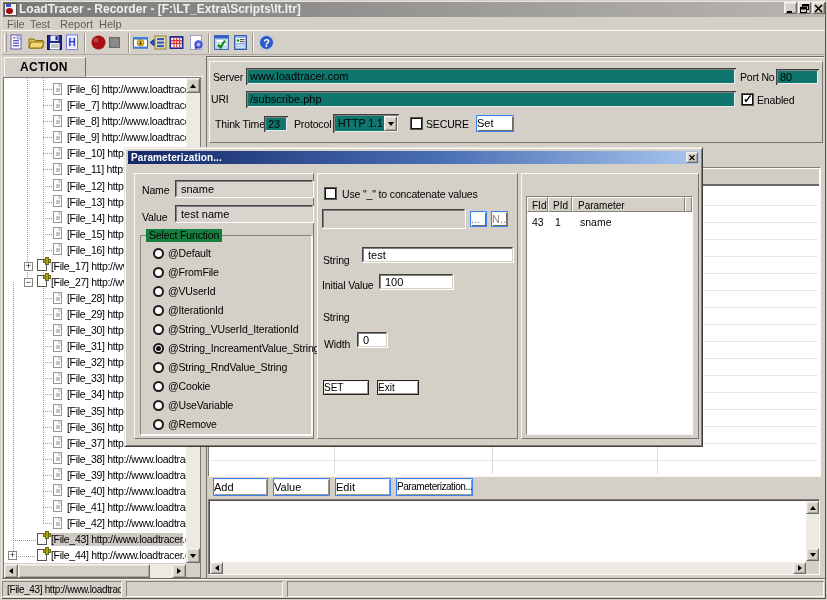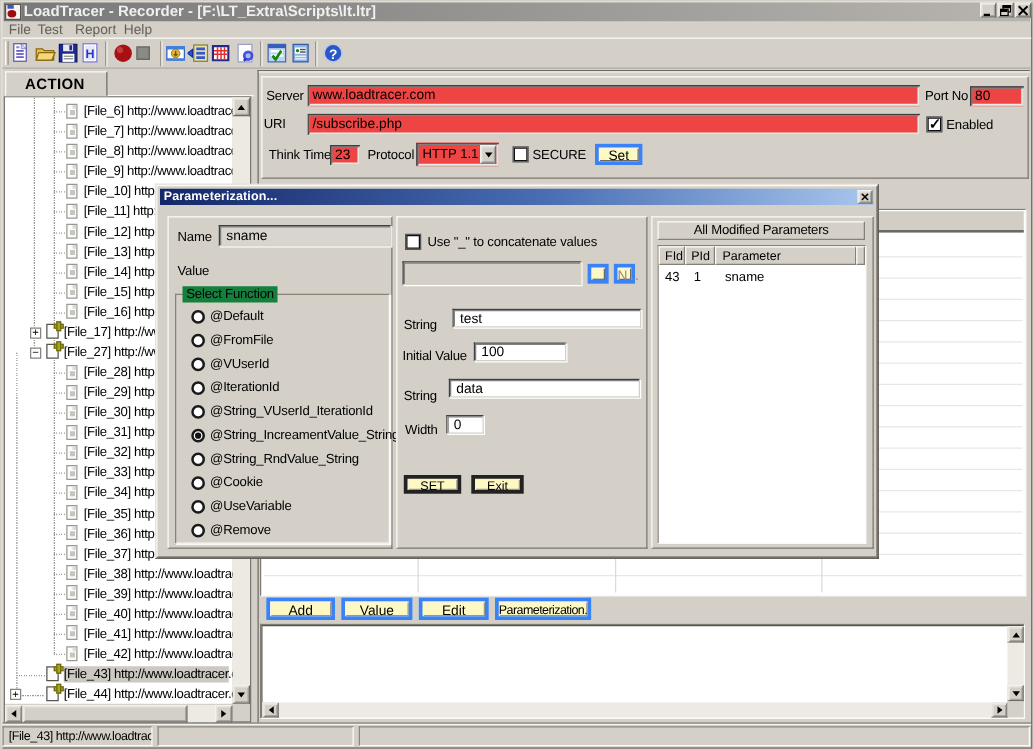--- a/index.html
+++ b/index.html
@@ -1,20 +1,20 @@
 <!DOCTYPE html>
 <html><head><meta charset="utf-8"><style>
 *{margin:0;padding:0;box-sizing:border-box}
 html,body{width:827px;height:600px;overflow:hidden}
 body{font-family:"Liberation Sans",sans-serif;font-size:11px;background:#d4d0c8;position:relative;color:#000}
 .abs{position:absolute}
 .lbl{position:absolute;font-size:10.5px;letter-spacing:-.15px;white-space:nowrap;line-height:13px}
 .tb{position:absolute;background:#fff;border:1px solid #404040;border-right-color:#d4d0c8;border-bottom-color:#d4d0c8;box-shadow:inset 1px 1px 0 #808080, 1px 1px 0 #fff;font-size:11px;line-height:13px;white-space:nowrap;overflow:hidden}
-.tb2{position:absolute;background:#ef4444;box-shadow:inset 1px 1px 0 #404040, inset -1px -1px 0 #d4d0c8, inset 2px 2px 0 #808080, inset -2px -2px 0 #ececec;font-size:11px;line-height:13px;white-space:nowrap;overflow:hidden}
-.btn{position:absolute;background:#fef9c3;border:3px solid #3b82f6;box-shadow:inset 1px 1px 0 #f2f0ec, inset -1px -1px 0 #9a968e;font-size:11px;text-align:center;white-space:nowrap}
+.tb2{position:absolute;background:#0f766e;box-shadow:inset 1px 1px 0 #404040, inset -1px -1px 0 #d4d0c8, inset 2px 2px 0 #808080, inset -2px -2px 0 #ececec;font-size:11px;line-height:13px;white-space:nowrap;overflow:hidden}
+.btn{position:absolute;background:#ffffff;border:1px solid #3b82f6;box-shadow:inset 1px 1px 0 #f2f0ec, inset -1px -1px 0 #9a968e;font-size:11px;white-space:nowrap}
 .raised{box-shadow:inset 1px 1px 0 #f4f2ee, inset -1px -1px 0 #6c6a66}
 .sb{position:absolute;background:#d4d0c8;border:1px solid;border-color:#f4f2ee #6e6c68 #6e6c68 #f4f2ee;box-shadow:inset 1px 1px 0 #e6e3dd, inset -1px -1px 0 #a8a49c;display:flex;align-items:center;justify-content:center}
 .arrow{width:0;height:0;border:3px solid transparent}
 .a-up{border-bottom:4px solid #000;margin-top:-3px}
 .a-dn{border-top:4px solid #000;margin-bottom:-3px}
 .a-lf{border-right:4px solid #000;margin-left:-3px}
 .a-rt{border-left:4px solid #000;margin-right:-3px}
 .exp{position:absolute;width:9px;height:9px;border:1px solid #848480;background:#fff;font-size:9px;line-height:7px;text-align:center;z-index:3}
 .tdot{position:absolute;background-image:repeating-linear-gradient(to right,#9a9a96 0 1px,transparent 1px 2px),repeating-linear-gradient(to bottom,#9a9a96 0 1px,transparent 1px 2px);background-size:100% 1px,1px 100%;background-repeat:no-repeat;z-index:1}
 .trtext{position:absolute;font-size:10.5px;letter-spacing:-.3px;white-space:nowrap;z-index:2;line-height:13px}
@@ -351,20 +351,21 @@
 <div class="abs" style="left:124px;top:147px;width:579px;height:300px;background:#d4d0c8;border:1px solid;border-color:#e8e5df #403e3a #403e3a #e8e5df;box-shadow:inset 1px 1px 0 #fbfaf8, inset -1px -1px 0 #807c74;z-index:10">
 
   <div style="position:absolute;left:3px;top:3px;right:3px;height:13px;background:linear-gradient(to right,#132868,#4a6fb4 55%,#a8c6ee)"></div>
   <div style="position:absolute;left:6px;top:4px;font-weight:bold;color:#fff;font-size:10px;letter-spacing:.1px">Parameterization...</div>
   <div class="sb" style="right:4px;top:4px;width:12px;height:11px;font-size:9px;font-weight:bold">✕</div>
 
   <div class="panel3" style="left:9px;top:25px;width:180px;height:266px"></div>
   <div class="lbl" style="left:17px;top:36px">Name</div>
   <div class="tb" style="left:50px;top:32px;width:138px;height:17px;padding:2px 0 0 5px;background:#d8d5ce">sname</div>
   <div class="lbl" style="left:17px;top:63px">Value</div>
+  <div class="tb" style="left:50px;top:57px;width:138px;height:17px;padding:2px 0 0 5px;background:#d8d5ce">test name</div>
   <div style="position:absolute;left:15px;top:87px;width:172px;height:200px;border:1px solid;border-color:#878378 #fbfaf8 #fbfaf8 #878378;box-shadow:1px 1px 0 #fbfaf8"></div>
   <div class="lbl" style="left:21px;top:81px;background:#15803d;padding:0 3px">Select Function</div>
   <span class="radio" style="left:28px;top:99.5px"></span>
     <div class="lbl" style="left:43px;top:99.0px;font-size:10.5px">@Default</div>
 <span class="radio" style="left:28px;top:118.5px"></span>
     <div class="lbl" style="left:43px;top:118.0px;font-size:10.5px">@FromFile</div>
 <span class="radio" style="left:28px;top:137.5px"></span>
     <div class="lbl" style="left:43px;top:137.0px;font-size:10.5px">@VUserId</div>
 <span class="radio" style="left:28px;top:156.5px"></span>
     <div class="lbl" style="left:43px;top:156.0px;font-size:10.5px">@IterationId</div>
@@ -387,28 +388,26 @@
   <div class="cb" style="left:200px;top:40px"></div>
   <div class="lbl" style="left:217px;top:40px">Use "_" to concatenate values</div>
   <div class="tb" style="left:197px;top:61px;width:143px;height:19px;background:#d4d0c8"></div>
   <div class="btn raised" style="left:345px;top:63px;width:17px;height:16px;line-height:14px;color:#8e8a82">...</div>
   <div class="btn raised" style="left:366px;top:63px;width:17px;height:16px;line-height:14px;color:#8e8a82">N...</div>
   <div class="lbl" style="left:198px;top:106px">String</div>
   <div class="tb" style="left:237px;top:99px;width:151px;height:15px;padding:1px 0 0 5px">test</div>
   <div class="lbl" style="left:197px;top:131px">Initial Value</div>
   <div class="tb" style="left:254px;top:126px;width:74px;height:15px;padding:1px 0 0 5px">100</div>
   <div class="lbl" style="left:198px;top:163px">String</div>
-  <div class="tb" style="left:234px;top:155px;width:153px;height:15px;padding:1px 0 0 5px">data</div>
   <div class="lbl" style="left:199px;top:190px">Width</div>
   <div class="tb" style="left:232px;top:184px;width:30px;height:15px;padding:1px 0 0 5px">0</div>
   <div class="btn" style="left:198px;top:232px;width:46px;height:15px;line-height:13px;border-color:#222;font-size:10px">SET</div>
   <div class="btn" style="left:252px;top:232px;width:42px;height:15px;line-height:13px;border-color:#222;font-size:10px">Exit</div>
 
   <div class="panel3" style="left:396px;top:25px;width:178px;height:266px"></div>
-  <div class="abs" style="left:401px;top:29px;width:166px;height:15px;background:#d4d0c8;border:1px solid;border-color:#fbfaf8 #84807a #84807a #fbfaf8;text-align:center;font-size:10.5px;letter-spacing:-.15px;line-height:13px">All Modified Parameters</div>
   <div class="abs" style="left:401px;top:48px;width:167px;height:239px;background:#fff;border:1px solid;border-color:#84807a #fbfaf8 #fbfaf8 #84807a">
     <div style="position:absolute;left:0;top:0;width:21px;height:15px;background:#d4d0c8;border:1px solid;border-color:#fbfaf8 #84807a #84807a #fbfaf8;padding:2px 0 0 4px;font-size:10px">FId</div>
     <div style="position:absolute;left:21px;top:0;width:24px;height:15px;background:#d4d0c8;border:1px solid;border-color:#fbfaf8 #84807a #84807a #fbfaf8;padding:2px 0 0 4px;font-size:10px">PId</div>
     <div style="position:absolute;left:45px;top:0;width:113px;height:15px;background:#d4d0c8;border:1px solid;border-color:#fbfaf8 #84807a #84807a #fbfaf8;padding:2px 0 0 5px;font-size:10px">Parameter</div>
     <div style="position:absolute;left:158px;top:0;width:7px;height:15px;background:#d4d0c8;border:1px solid;border-color:#fbfaf8 #84807a #84807a #fbfaf8"></div>
     <div style="position:absolute;left:5px;top:19px;font-size:10.5px">43</div>
     <div style="position:absolute;left:28px;top:19px;font-size:10.5px">1</div>
     <div style="position:absolute;left:53px;top:19px;font-size:10.5px">sname</div>
   </div>
 </div>

